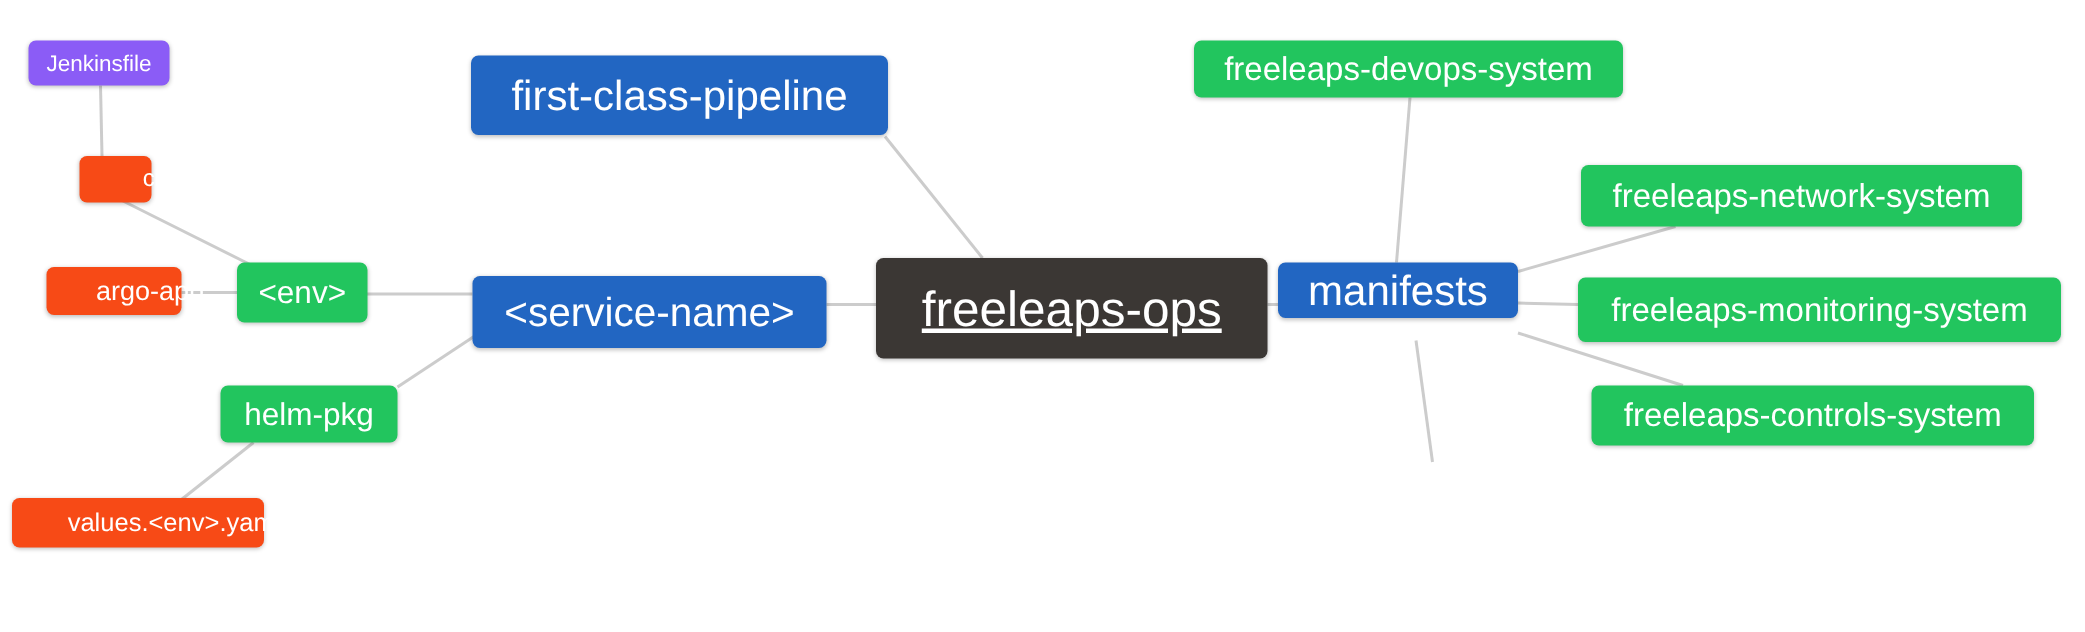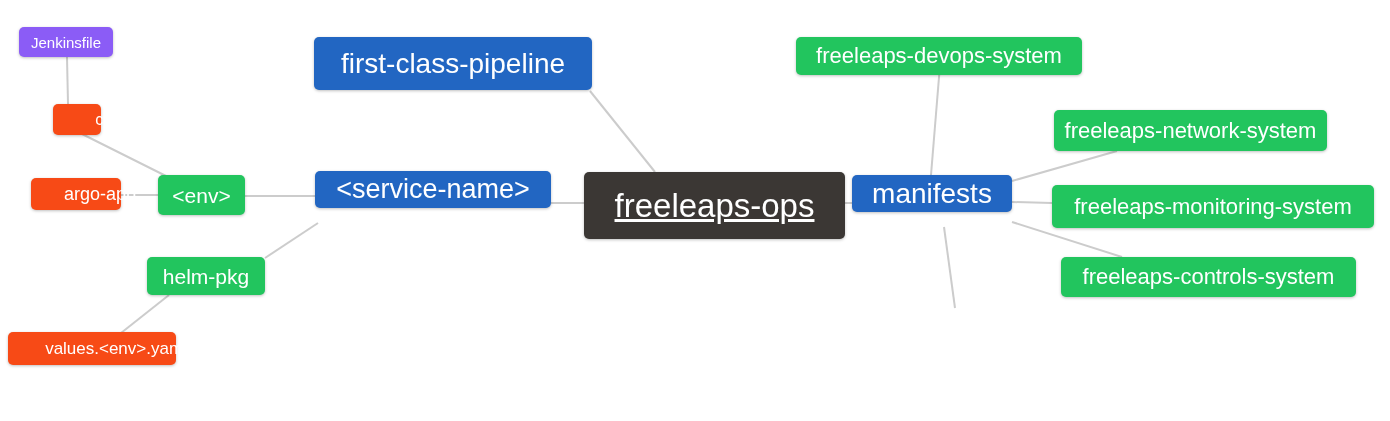--- a/index.html
+++ b/index.html
@@ -58,28 +58,28 @@
   <div class="node c-red" style="left:31px;top:178px;width:90px;height:32px;font-size:18px;">argo-app</div>
 
   <div class="node c-green" style="left:158px;top:175px;width:87px;height:40px;font-size:21px;">&lt;env&gt;</div>
 
   <div class="node c-green" style="left:147px;top:257px;width:118px;height:38px;font-size:21px;">helm-pkg</div>
 
   <div class="node c-red" style="left:8px;top:332px;width:168px;height:33px;font-size:17px;">values.&lt;env&gt;.yaml</div>
 
   <div class="node c-blue" style="left:314px;top:37px;width:278px;height:53px;font-size:28px;">first-class-pipeline</div>
 
-  <div class="node c-blue" style="left:315px;top:171px;width:236px;height:37px;font-size:27px;">&lt;service-name&gt;</div>
+  <div class="node c-blue" style="left:315px;top:184px;width:236px;height:48px;font-size:27px;">&lt;service-name&gt;</div>
 
   <div class="node c-dark" style="left:584px;top:172px;width:261px;height:67px;font-size:33px;">freeleaps-ops</div>
 
   <div class="node c-blue" style="left:852px;top:175px;width:160px;height:37px;font-size:28px;">manifests</div>
 
-  <div class="node c-green" style="left:796px;top:37px;width:286px;height:38px;font-size:22px;">freeleaps-devops-system</div>
+  <div class="node c-green" style="left:796px;top:27px;width:286px;height:38px;font-size:22px;">freeleaps-devops-system</div>
 
-  <div class="node c-green" style="left:1054px;top:110px;width:273px;height:41px;font-size:22px;">freeleaps-network-system</div>
+  <div class="node c-green" style="left:1054px;top:110px;width:294px;height:41px;font-size:22px;">freeleaps-network-system</div>
 
   <div class="node c-green" style="left:1052px;top:185px;width:322px;height:43px;font-size:22px;">freeleaps-monitoring-system</div>
 
   <div class="node c-green" style="left:1061px;top:257px;width:295px;height:40px;font-size:22px;">freeleaps-controls-system</div>
 
 
 </div>
 
 </body></html>

